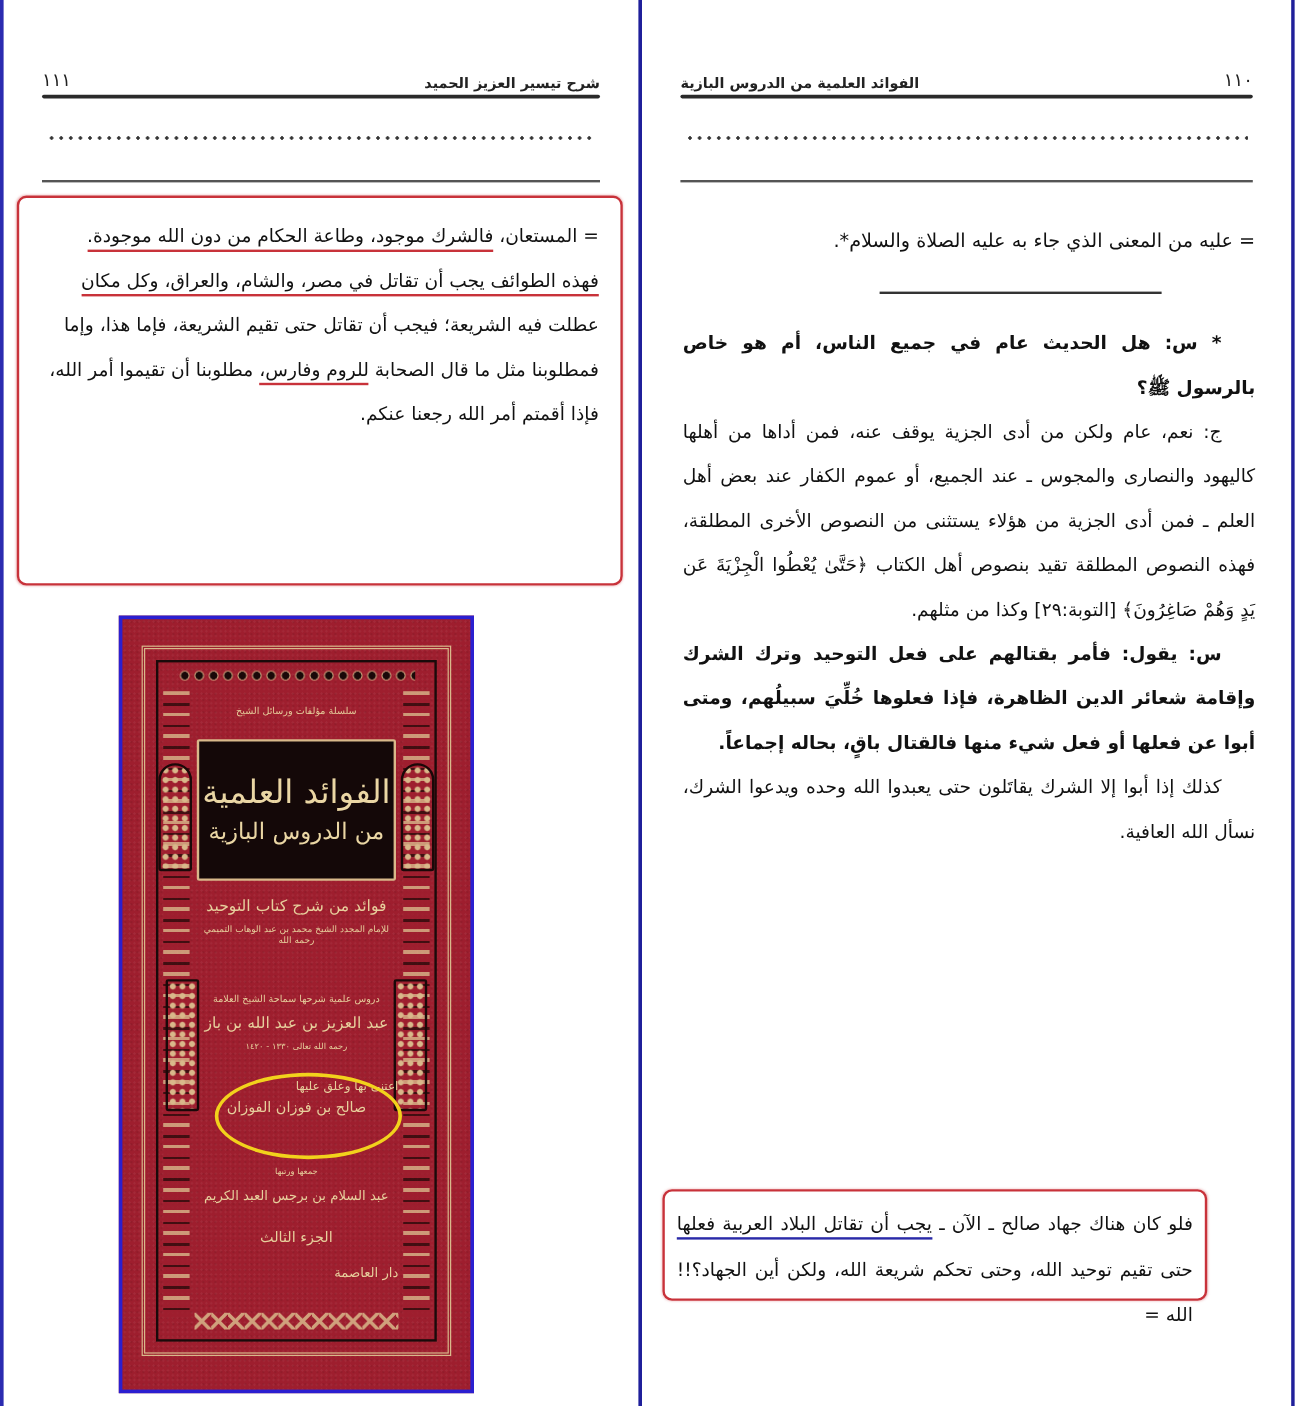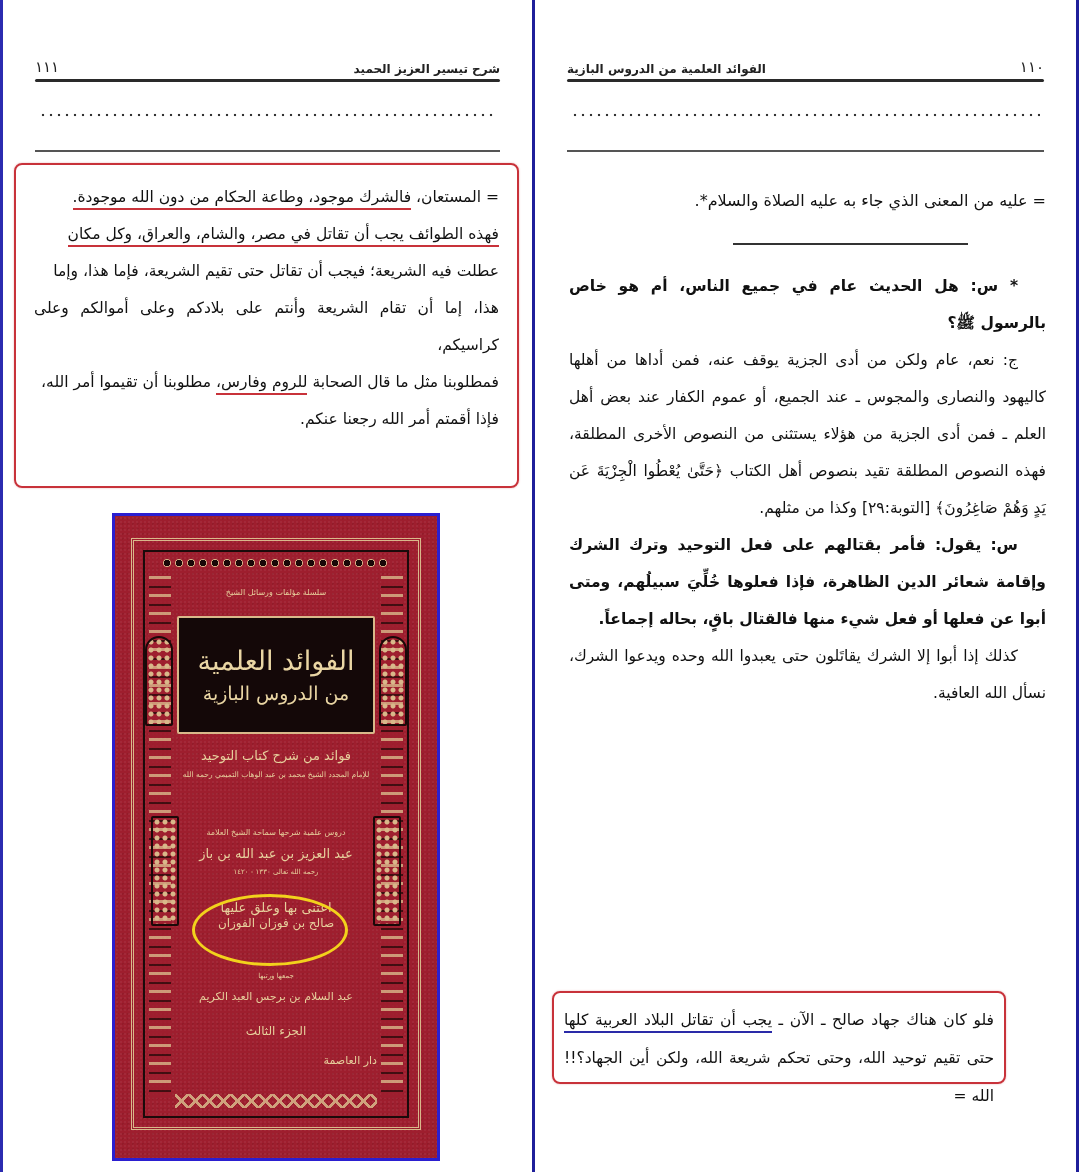--- a/index.html
+++ b/index.html
@@ -35,21 +35,21 @@
     #left-box {
       position: absolute; top: 163px; left: 11px; width: 505px; height: 325px;
       border: 2px solid #c8323a; border-radius: 8px; padding: 14px 18px 10px 18px;
       box-shadow: 0 0 2px rgba(200,50,58,0.4);
     }
     .uline-red { border-bottom: 2.5px solid #c8323a; padding-bottom: 2px; }
     .uline-blue { border-bottom: 2.5px solid #2a2aa8; padding-bottom: 2px; }
 
     
     #book-cover {
-      position: absolute; top: 513px; left: 109px; width: 328px; height: 648px;
+      position: absolute; top: 513px; left: 96px; width: 296px; height: 648px;
       border: 3px solid #2b1fd0; background: #9e1e2e;
       background-image:
         radial-gradient(rgba(255,255,255,0.05) 1px, transparent 1px),
         radial-gradient(rgba(0,0,0,0.08) 1px, transparent 1px);
       background-size: 4px 4px, 5px 5px;
     }
     .cover-frame-outer { position: absolute; top: 22px; left: 16px; right: 16px; bottom: 28px; border: 3px double #d9b88a; }
     .cover-frame-inner { position: absolute; top: 34px; left: 28px; right: 28px; bottom: 40px; border: 2px solid #1a0a0a; }
     .cover-side { position: absolute; top: 60px; bottom: 60px; width: 22px;
       background-image: repeating-linear-gradient(180deg, #d9b88a 0 3px, #9e1e2e 3px 10px, #2a0a0a 10px 12px, #9e1e2e 12px 18px); opacity: 0.8; }
@@ -103,23 +103,20 @@
     <p>
       <span>= المستعان، </span><span class="uline-red">فالشرك موجود، وطاعة الحكام من دون الله موجودة.</span>
     </p>
     <p>
       <span class="uline-red">فهذه الطوائف يجب أن تقاتل في مصر، والشام، والعراق، وكل مكان</span>
     </p>
     <p>
       <span>عطلت فيه الشريعة؛ فيجب أن تقاتل حتى تقيم الشريعة، فإما هذا، وإما</span>
     </p>
     <p>
-      <span>هذا، إما أن تقام الشريعة وأنتم على بلادكم وعلى أموالكم وعلى كراسيكم،</span>
-    </p>
-    <p>
       <span>فمطلوبنا مثل ما قال الصحابة </span><span class="uline-red">للروم وفارس،</span><span> مطلوبنا أن تقيموا أمر الله،</span>
     </p>
     <p>
       <span>فإذا أقمتم أمر الله رجعنا عنكم.</span>
     </p>
   </div>
 
   <div id="book-cover">
     <div class="cover-frame-outer"></div>
     <div class="cover-frame-inner"></div>
@@ -133,21 +130,21 @@
       <div class="cover-title">الفوائد العلمية</div>
       <div class="cover-subtitle">من الدروس البازية</div>
     </div>
     <div class="cover-small" style="top:232px;font-size:13px;">فوائد من شرح كتاب التوحيد</div>
     <div class="cover-small" style="top:254px;font-size:7.5px;">للإمام المجدد الشيخ محمد بن عبد الوهاب التميمي رحمه الله</div>
     <div class="cover-panel-side" style="top:300px;left:36px;height:110px;border-radius:2px;"></div>
     <div class="cover-panel-side" style="top:300px;right:36px;height:110px;border-radius:2px;"></div>
     <div class="cover-small" style="top:312px;font-size:8px;">دروس علمية شرحها سماحة الشيخ العلامة</div>
     <div class="cover-small" style="top:330px;font-size:13px;">عبد العزيز بن عبد الله بن باز</div>
     <div class="cover-small" style="top:352px;font-size:7px;">رحمه الله تعالى ١٣٣٠ - ١٤٢٠</div>
-    <div class="cover-small" style="top:384px;font-size:13px;">اعتنى بها وعلق عليها</div>
+    <div class="cover-small" style="top:384px;font-size:10px;text-align:right;">اعتنى بها وعلق عليها</div>
     <div class="cover-small" style="top:400px;font-size:12px;">صالح بن فوزان الفوزان</div>
     <div class="cover-highlight"></div>
     <div class="cover-small" style="top:456px;font-size:7px;">جمعها ورتبها</div>
     <div class="cover-small" style="top:474px;font-size:11px;">عبد السلام بن برجس العبد الكريم</div>
     <div class="cover-small" style="top:508px;font-size:12px;">الجزء الثالث</div>
     <div class="cover-small" style="top:538px;font-size:11px;text-align:right;">دار العاصمة</div>
     <div class="cover-bottom-orn"></div>
   </div>
 </div>
 
@@ -164,15 +161,15 @@
   <div class="footnote-rule"></div>
 
   <div class="right-text arabic" style="top:268px;">
     <p class="bold indent">* س: هل الحديث عام في جميع الناس، أم هو خاص بالرسول ﷺ؟</p>
     <p class="indent">ج: نعم، عام ولكن من أدى الجزية يوقف عنه، فمن أداها من أهلها كاليهود والنصارى والمجوس ـ عند الجميع، أو عموم الكفار عند بعض أهل العلم ـ فمن أدى الجزية من هؤلاء يستثنى من النصوص الأخرى المطلقة، فهذه النصوص المطلقة تقيد بنصوص أهل الكتاب ﴿حَتَّىٰ يُعْطُوا الْجِزْيَةَ عَن يَدٍ وَهُمْ صَاغِرُونَ﴾ [التوبة:٢٩] وكذا من مثلهم.</p>
     <p class="bold indent">س: يقول: فأمر بقتالهم على فعل التوحيد وترك الشرك وإقامة شعائر الدين الظاهرة، فإذا فعلوها خُلِّيَ سبيلُهم، ومتى أبوا عن فعلها أو فعل شيء منها فالقتال باقٍ، بحاله إجماعاً.</p>
     <p class="indent">كذلك إذا أبوا إلا الشرك يقاتَلون حتى يعبدوا الله وحده ويدعوا الشرك، نسأل الله العافية.</p>
   </div>
 
   <div id="right-box" class="arabic" style="line-height:38px;">
-    <span>فلو كان هناك جهاد صالح ـ الآن ـ </span><span class="uline-blue">يجب أن تقاتل البلاد العربية كلها</span><span> حتى تقيم توحيد الله، وحتى تحكم شريعة الله، ولكن أين الجهاد؟!! الله =</span>
+    <span>فلو كان هناك جهاد صالح ـ الآن ـ </span><span class="uline-blue">يجب أن تقاتل البلاد العربية فعلها</span><span> حتى تقيم توحيد الله، وحتى تحكم شريعة الله، ولكن أين الجهاد؟!! الله =</span>
   </div>
 </div>
 
 </body></html>

